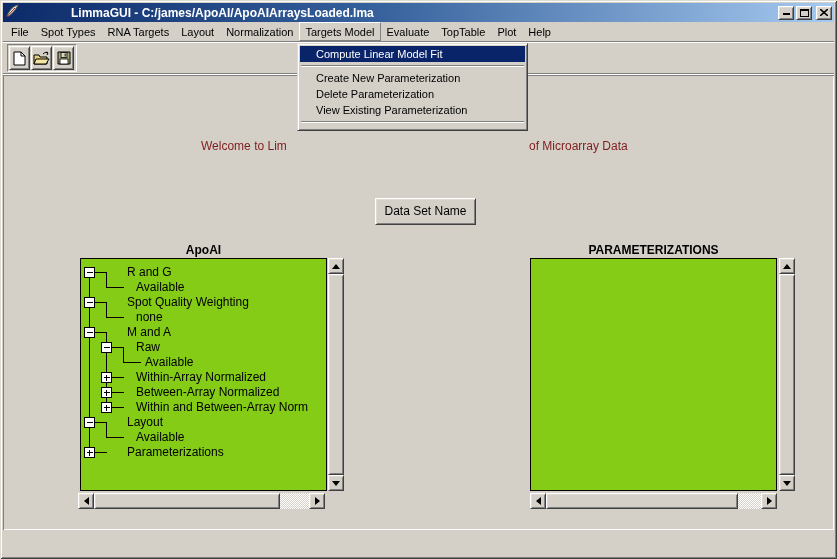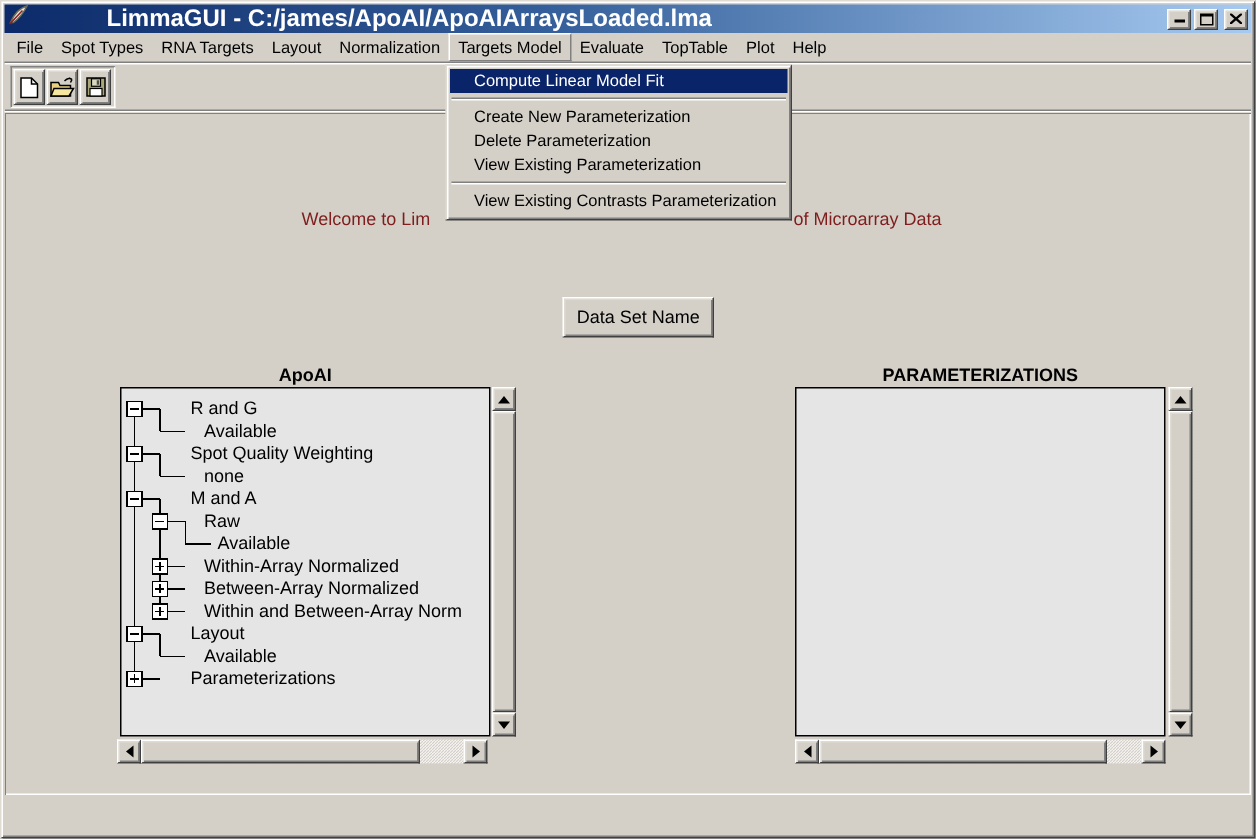--- a/index.html
+++ b/index.html
@@ -3,21 +3,21 @@
 <meta charset="utf-8">
 <style>
   html,body{margin:0;padding:0;background:#808080;}
   *{box-sizing:border-box;font-family:"Liberation Sans",sans-serif;}
   #win{position:relative;width:837px;height:559px;background:#d4d0c8;overflow:hidden;
        box-shadow:inset 1px 1px 0 #dfdbd3,inset -1px -1px 0 #404040,inset 2px 2px 0 #fff,inset -2px -2px 0 #808080;}
   
   #titlebar{position:absolute;left:3px;top:3px;right:3px;height:19px;
     background:linear-gradient(to right,#0c2a69 0%,#36619c 45%,#a6caf0 100%);
     display:flex;align-items:center;padding:0 2px;}
-  #titlebar .ttext{color:#fff;font-weight:bold;font-size:16px;margin-left:4px;white-space:nowrap;padding-left:48px;}
+  #titlebar .ttext{color:#fff;font-weight:bold;font-size:12px;margin-left:4px;white-space:nowrap;padding-left:48px;}
   .winbtn{width:16px;height:14px;background:#d4d0c8;border:1px solid;border-color:#fff #404040 #404040 #fff;
     box-shadow:inset 1px 1px 0 #dfdbd3,inset -1px -1px 0 #808080;margin-left:2px;
     display:flex;align-items:center;justify-content:center;}
   .winbtns{margin-left:auto;display:flex;}
   .glyph-min{width:7px;height:7px;border-bottom:2px solid #000;margin-top:-2px;}
   .glyph-max{width:9px;height:8px;border:1px solid #000;border-top:2px solid #000;}
   
   #menubar{position:absolute;left:3px;top:22px;right:3px;height:19px;background:#d4d0c8;
     display:flex;align-items:stretch;padding-left:2px;font-size:11px;}
   .mb-item{padding:0 5px;line-height:19px;color:#000;border:1px solid transparent;}
@@ -31,21 +31,21 @@
     box-shadow:inset 1px 1px 0 #dfdbd3,inset -1px -1px 0 #808080;display:flex;align-items:center;justify-content:center;margin-right:1px;}
   
   #mainframe{position:absolute;left:3px;top:75px;width:831px;height:455px;background:#d4d0c8;
     box-shadow:inset 1px 1px 0 #808080,inset -1px -1px 0 #fff;}
   .flabel{position:absolute;font-size:12px;color:#7f1d1d;white-space:nowrap;}
   .paneltitle{position:absolute;font-weight:bold;font-size:12px;color:#000;text-align:center;}
   #datasetbtn{position:absolute;left:375px;top:198px;width:101px;height:27px;background:#d4d0c8;
     border:1px solid;border-color:#fff #404040 #404040 #fff;
     box-shadow:inset 1px 1px 0 #dfdbd3,inset -1px -1px 0 #808080;
     font-size:12px;text-align:center;line-height:25px;color:#000;}
-  .canvasbox{position:absolute;background:#e5e5e5;border:1px solid #000;overflow:hidden;}
+  .canvasbox{position:absolute;background:#84cc16;border:1px solid #000;overflow:hidden;}
   #treecontent{position:absolute;left:0;top:0;width:245px;height:231px;}
   .treelabel{position:absolute;font-size:12px;line-height:15px;height:15px;color:#000;white-space:nowrap;}
   
   .sb{position:absolute;
     background-color:#d4d0c8;
     background-image:linear-gradient(45deg,#fff 25%,transparent 25%,transparent 75%,#fff 75%),
                      linear-gradient(45deg,#fff 25%,transparent 25%,transparent 75%,#fff 75%);
     background-size:2px 2px;background-position:0 0,1px 1px;}
   .sb.v{width:16px;}
   .sb.h{height:16px;}
@@ -228,16 +228,15 @@
       </div>
   </div>
 
   <div id="dropdown">
       <div class="dd-item hl">Compute Linear Model Fit</div>
       <div class="menu-sep"></div>
       <div class="dd-item">Create New Parameterization</div>
       <div class="dd-item">Delete Parameterization</div>
       <div class="dd-item">View Existing Parameterization</div>
       <div class="menu-sep"></div>
-      <div class="dd-item">View Existing Contrasts Parameterization</div>
     </div>
 
 </div>
 
 </body></html>

